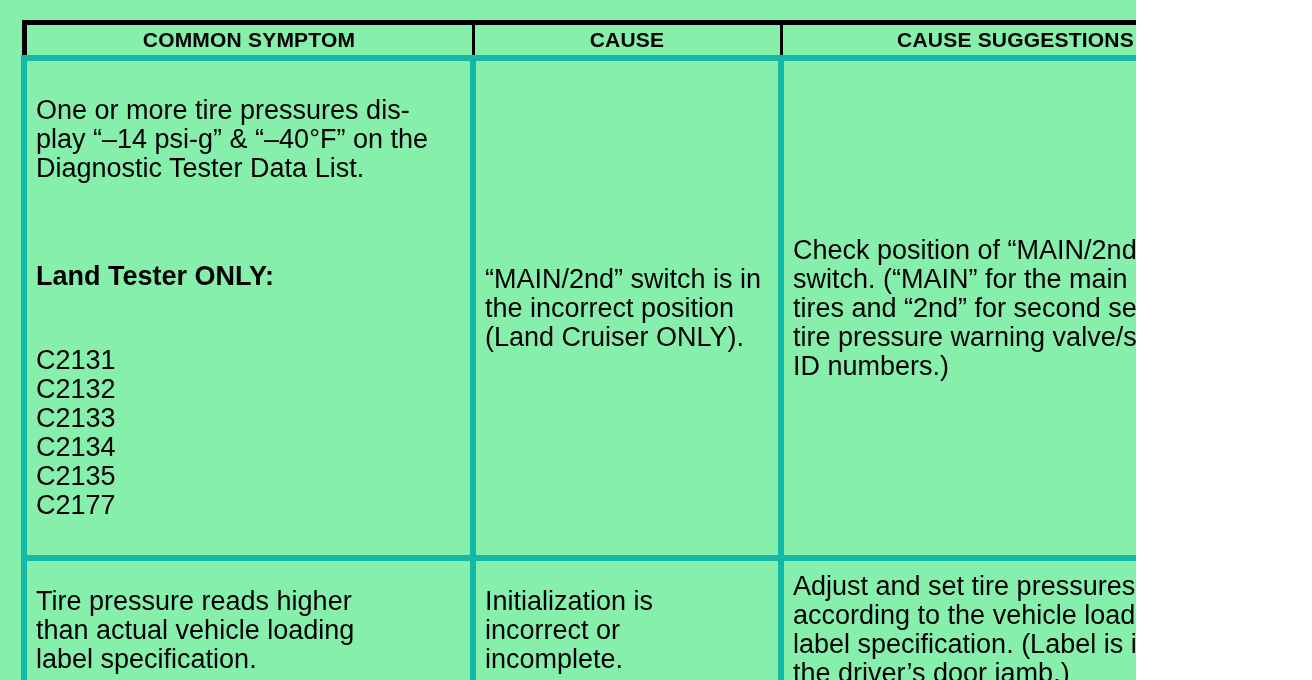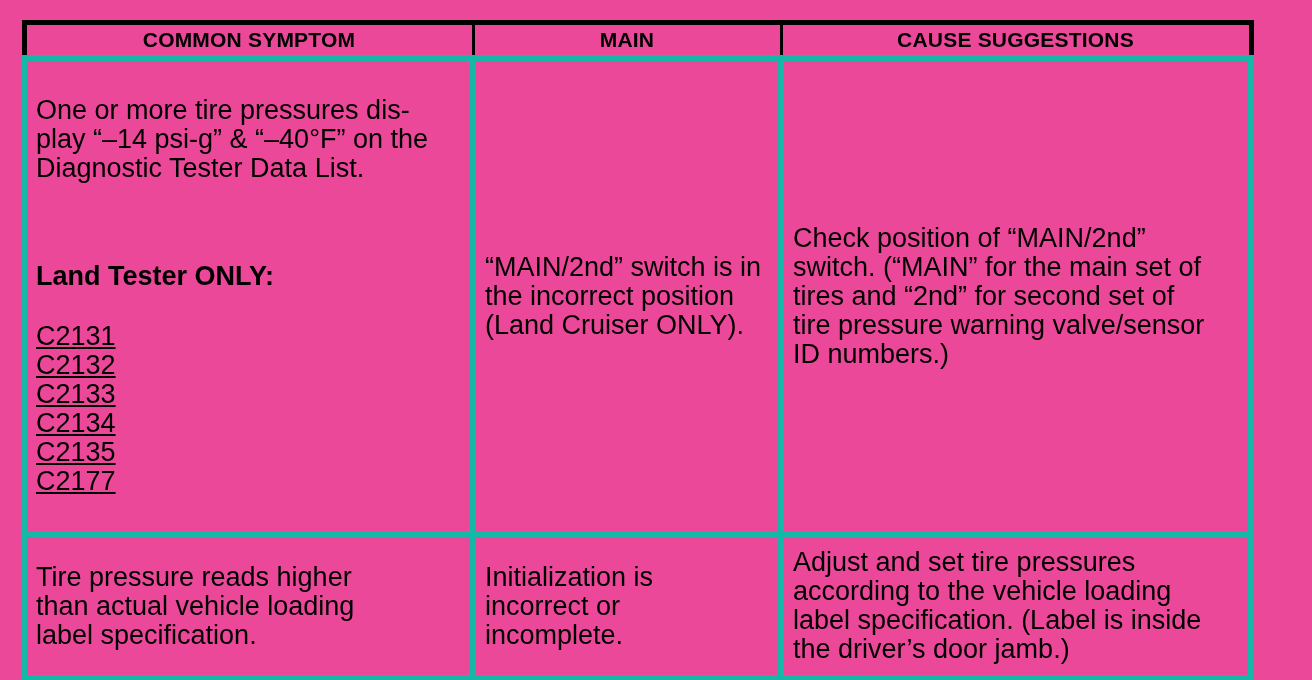--- a/index.html
+++ b/index.html
@@ -7,23 +7,23 @@
     padding: 0;
     background: #ffffff;
     width: 1312px;
     height: 680px;
     font-family: "Liberation Sans", sans-serif;
     color: #000000;
     -webkit-font-smoothing: antialiased;
   }
   .page {
     position: relative;
-    width: 1312px;
+    width: 1136px;
     height: 680px;
-    background: #ec4899;
+    background: #86efac;
     overflow: hidden;
   }
   table.diag-table {
     position: absolute;
     left: 21px;
     top: 20px;
     width: 1227px;
     border-collapse: collapse;
     table-layout: fixed;
     border: 5px solid #000000;
@@ -58,36 +58,36 @@
   }
   tr.row-2 td {
     height: 126px;
   }
   td.symptom-cell { vertical-align: top; }
   .cell-paragraph { margin: 0; }
   .cell-heading {
     margin: 50px 0 0 0;
     font-weight: bold;
   }
-  .code-list { margin: 2px 0 0 0; text-decoration: underline; }
+  .code-list { margin: 26px 0 0 0; }
 </style>
 </head>
 <body>
 
 <div class="page">
   <table class="diag-table">
     <colgroup>
       <col class="c1">
       <col class="c2">
       <col class="c3">
     </colgroup>
     <thead>
       <tr>
         <th>COMMON SYMPTOM</th>
-        <th>MAIN</th>
+        <th>CAUSE</th>
         <th>CAUSE SUGGESTIONS</th>
       </tr>
     </thead>
     <tbody>
       <tr class="row-1">
         <td class="symptom-cell">
           <p class="cell-paragraph">One or more tire pressures dis-
 play “–14 psi-g” &amp; “–40°F” on the
 Diagnostic Tester Data List.</p>
           <p class="cell-heading">Land Tester ONLY:</p>

